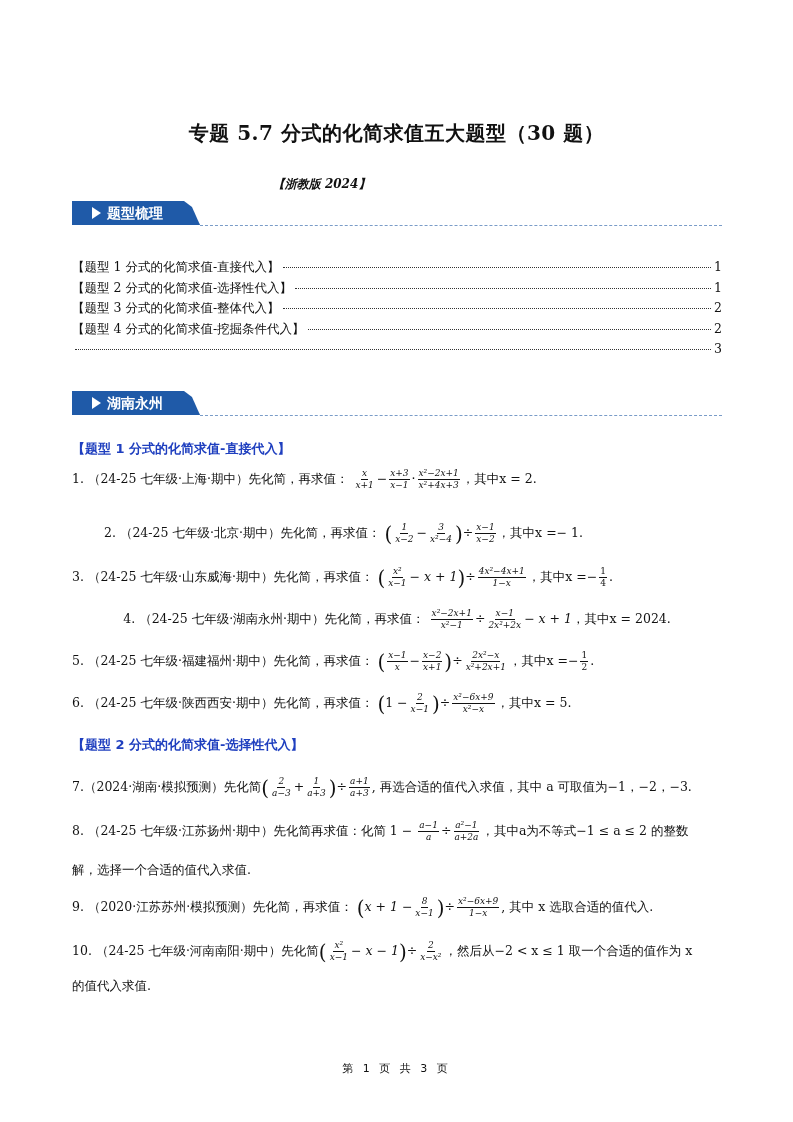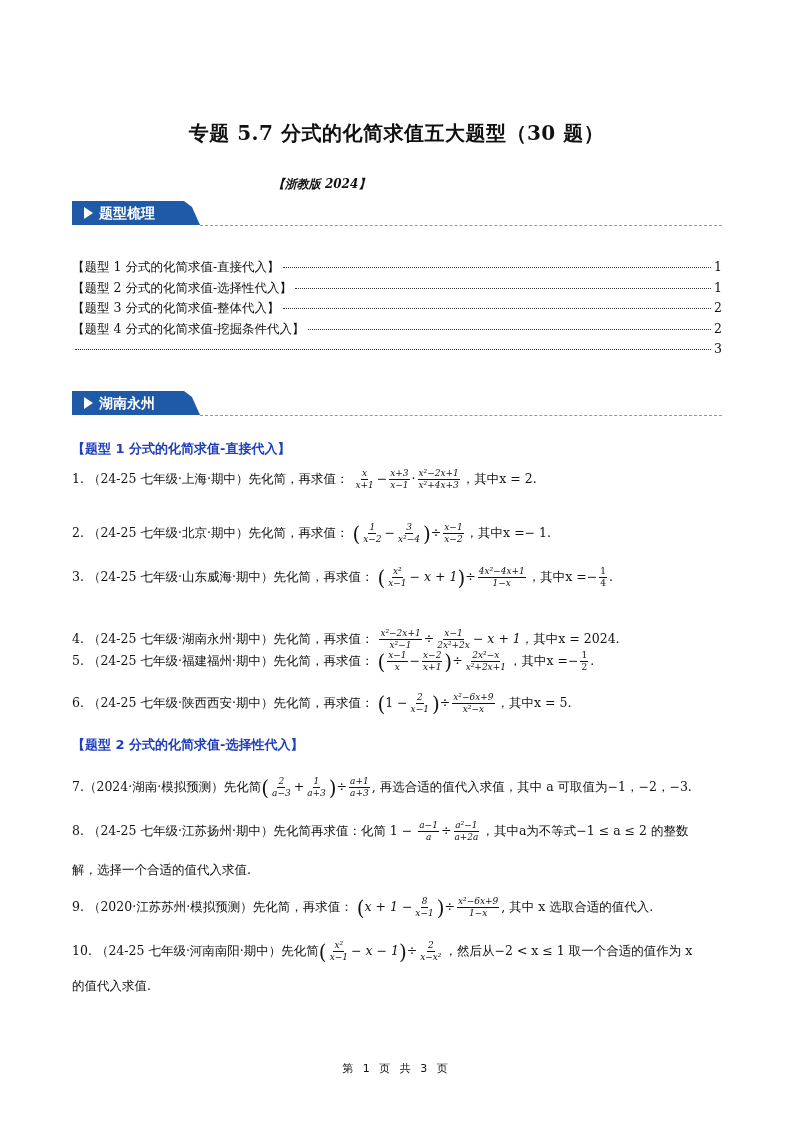--- a/index.html
+++ b/index.html
@@ -4,21 +4,21 @@
 <style>
   html, body { margin: 0; padding: 0; background: #ffffff; }
   body { width: 793px; height: 1122px; position: relative; overflow: hidden;
          font-family: "DejaVu Serif", "Liberation Serif", serif; color: #111; }
   .abs { position: absolute; }
   .title { left: 0; width: 793px; top: 120px; text-align: center; font-size: 20px; font-weight: bold; letter-spacing: 0.5px; }
   .subtitle { left: 0; width: 643px; top: 176px; text-align: center; font-size: 12px; font-weight: bold; font-style: italic; }
   .section-hdr { left: 72px; height: 26px; width: 650px; }
   .section-tab { position: absolute; left: 0; top: 0; height: 24px; width: 128px; background: #1f5aa8;
                  color: #fff; font-family: "DejaVu Sans", sans-serif; font-weight: bold; font-size: 14px;
-                 line-height: 24px; padding-left: 12px; box-sizing: border-box;
+                 line-height: 24px; padding-left: 20px; box-sizing: border-box;
                  clip-path: polygon(0 0, 112px 0, 120px 6px, 128px 24px, 0 24px);
                  box-shadow: 0 2px 0 #bcc7d6; }
   .section-tab .tri { display: inline-block; width: 0; height: 0; border-top: 6px solid transparent; border-bottom: 6px solid transparent;
                       border-left: 9px solid #fff; margin-right: 6px; vertical-align: -1px; }
   .section-line { position: absolute; left: 128px; right: 0; top: 24px; border-top: 1px dashed #7a9cc8; }
   .toc { left: 72px; width: 650px; top: 259px; font-size: 12.5px; }
   .toc-row { display: flex; align-items: baseline; height: 20.5px; white-space: nowrap; }
   .toc-row .leader { flex: 1; border-bottom: 1px dotted #333; margin: 0 3px; transform: translateY(-3px); }
   .q-head { left: 72px; font-family: "DejaVu Sans", sans-serif; font-weight: bold; color: #1f3fbf; font-size: 13px; }
   .q { left: 72px; width: 650px; font-size: 12.5px; line-height: 20px; white-space: nowrap; }
@@ -82,21 +82,21 @@
       <span class="den">x+1</span>
     </span><span>−</span><span class="frac mi">
       <span class="num">x+3</span>
       <span class="den">x−1</span>
     </span><span>·</span><span class="frac mi">
       <span class="num">x²−2x+1</span>
       <span class="den">x²+4x+3</span>
     </span><span>，其中x = 2.</span>
 </div>
 
-<div class="abs q" style="top:522px;">
+<div class="abs q" style="top:522px;margin-left:32px;">
   <span>2.</span>
   <span>（24-25 七年级·北京·期中）</span><span>先化简，再求值：</span>
   <span class="paren">(</span><span class="frac mi">
       <span class="num">1</span>
       <span class="den">x−2</span>
     </span><span>−</span><span class="frac mi">
       <span class="num">3</span>
       <span class="den">x²−4</span>
     </span><span class="paren">)</span><span>÷</span><span class="frac mi">
       <span class="num">x−1</span>
@@ -112,21 +112,21 @@
       <span class="den">x−1</span>
     </span><span class="mi">− x + 1</span><span class="paren">)</span><span>÷</span><span class="frac mi">
       <span class="num">4x²−4x+1</span>
       <span class="den">1−x</span>
     </span><span>，其中x =−</span><span class="frac">
       <span class="num">1</span>
       <span class="den">4</span>
     </span>.
 </div>
 
-<div class="abs q" style="top:628px;">
+<div class="abs q" style="top:608px;text-align:center;">
   <span>4.</span>
   <span>（24-25 七年级·湖南永州·期中）</span><span>先化简，再求值：</span>
   <span class="frac mi">
       <span class="num">x²−2x+1</span>
       <span class="den">x²−1</span>
     </span><span>÷</span><span class="frac mi">
       <span class="num">x−1</span>
       <span class="den">2x²+2x</span>
     </span><span class="mi">− x + 1</span><span>，其中x = 2024.</span>
 </div>

